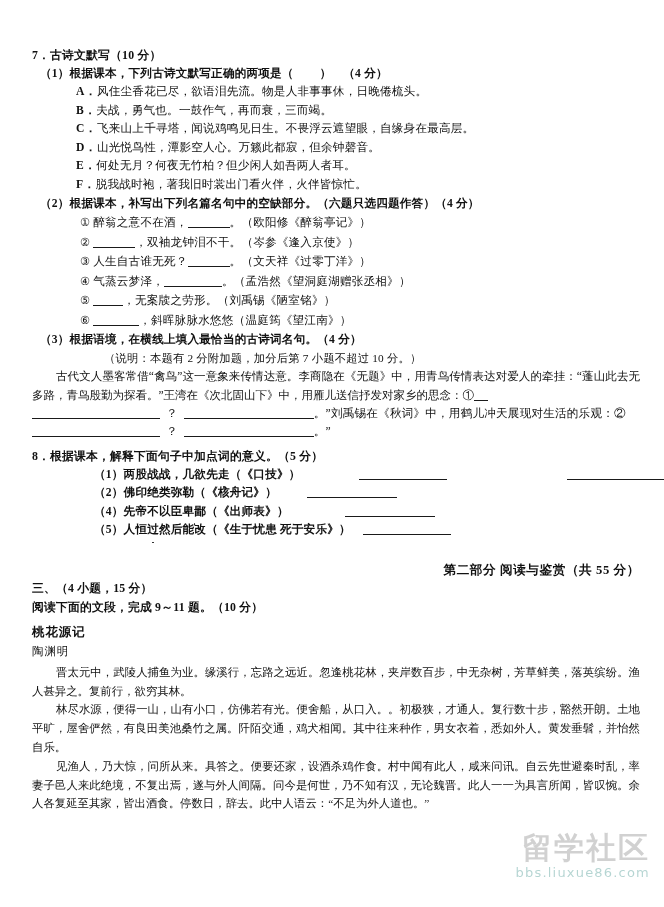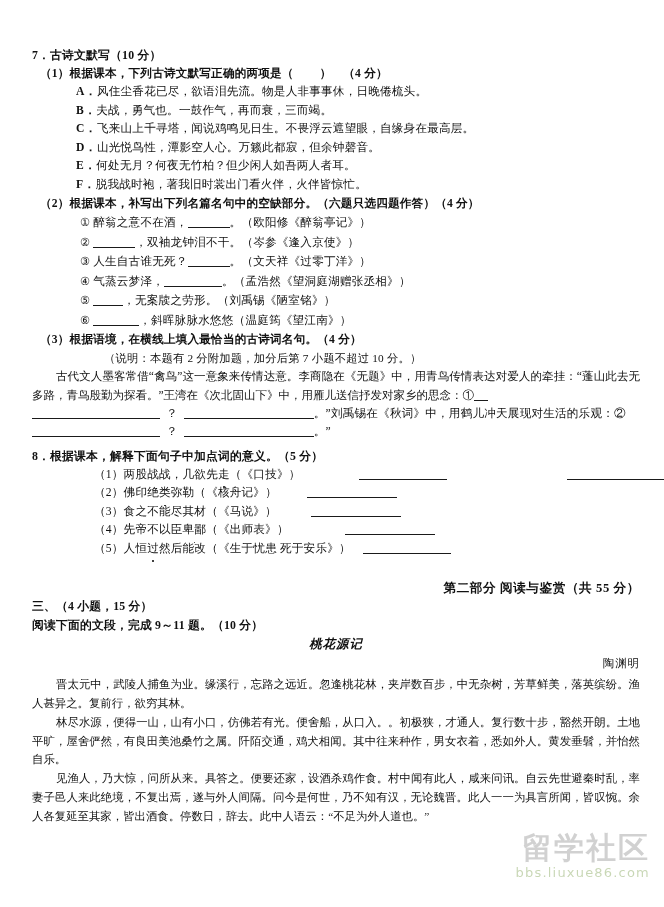--- a/index.html
+++ b/index.html
@@ -70,20 +70,21 @@
     line-height: 18.6px;
     text-align: justify;
     text-justify: inter-character;
     white-space: normal;
   }
   .para-indent { text-indent: 24px; }
   .q8-item {
     padding-left: 62px;
     line-height: 18.5px;
     white-space: nowrap;
+    font-weight: bold;
   }
   .dot {
     position: relative;
     display: inline-block;
   }
   .dot::after {
     content: "";
     position: absolute;
     left: 50%;
     bottom: -3.5px;
@@ -99,29 +100,28 @@
     font-size: 12.6px;
     margin-top: 22px;
     letter-spacing: 0.6px;
   }
   .sec3 {
     font-weight: bold;
     font-size: 11.8px;
     line-height: 19px;
   }
   .reading-title {
-    text-align: center;
     font-weight: bold;
     font-size: 12.4px;
     line-height: 19px;
+    margin-top: 6px;
     letter-spacing: 1px;
-    font-style: italic;
   }
   .reading-author {
-    text-align: right;
+    text-align: left;
     font-size: 11.4px;
     line-height: 18px;
     letter-spacing: 1px;
   }
   .passage {
     margin-top: 3px;
     font-size: 11.4px;
     line-height: 18.8px;
     text-align: justify;
     text-justify: inter-character;
@@ -145,21 +145,21 @@
     font-size: 30px;
     font-weight: bold;
     letter-spacing: 2px;
     color: #6b6b6b;
     line-height: 34px;
     font-family: "DejaVu Sans", sans-serif;
   }
   .wm-sub {
     font-size: 13px;
     letter-spacing: 1.2px;
-    color: #4d7c0f;
+    color: #0f766e;
     line-height: 15px;
     font-family: "DejaVu Sans", sans-serif;
   }
   .spacer6 { height: 6px; }
 </style>
 </head>
 <body>
 
 <div class="page">
 
@@ -199,21 +199,20 @@
   <div class="line" style="padding-left:0"><span class="ul" style="width:128px;height:12px"></span><span style="display:inline-block;width:6px"></span><span>？</span><span style="display:inline-block;width:6px"></span><span class="ul" style="width:130px;height:12px"></span><span>。”</span></div>
 
   <div class="spacer6"></div>
 
   <div class="line q-head">8．根据课本，解释下面句子中加点词的意义。（5 分）</div>
 
   <div class="line q8-item"><span>（1）</span><span>两股战战，几欲先</span><span class="dot">走</span><span>（《口技》）</span><span style="display:inline-block;width:58px"></span><span class="ul" style="width:88px;height:11px"></span><span style="display:inline-block;width:120px"></span><span class="ul" style="width:98px;height:11px"></span></div>
 
   <div class="line q8-item"><span>（2）</span><span>佛印绝</span><span class="dot">类</span><span>弥勒（《核舟记》）</span><span style="display:inline-block;width:30px"></span><span class="ul" style="width:90px;height:11px"></span></div>
 
-  <div class="line q8-item"><span>（3）</span><span class="dot">食</span><span>之不能尽其材（《马说》）</span><span style="display:inline-block;width:34px"></span><span class="ul" style="width:90px;height:11px"></span></div>
 
   <div class="line q8-item"><span>（4）</span><span>先帝不以臣</span><span class="dot">卑鄙</span><span>（《出师表》）</span><span style="display:inline-block;width:56px"></span><span class="ul" style="width:90px;height:11px"></span></div>
 
   <div class="line q8-item"><span>（5）</span><span>人恒</span><span class="dot">过</span><span>然后能改（《生于忧患 死于安乐》）</span><span style="display:inline-block;width:12px"></span><span class="ul" style="width:88px;height:11px"></span></div>
 
   <div class="part2">第二部分  阅读与鉴赏（共 55 分）</div>
 
   <div class="line sec3">三、（4 小题，15 分）</div>
   <div class="line sec3" style="margin-top:0">阅读下面的文段，完成 9～11 题。（10 分）</div>
 

